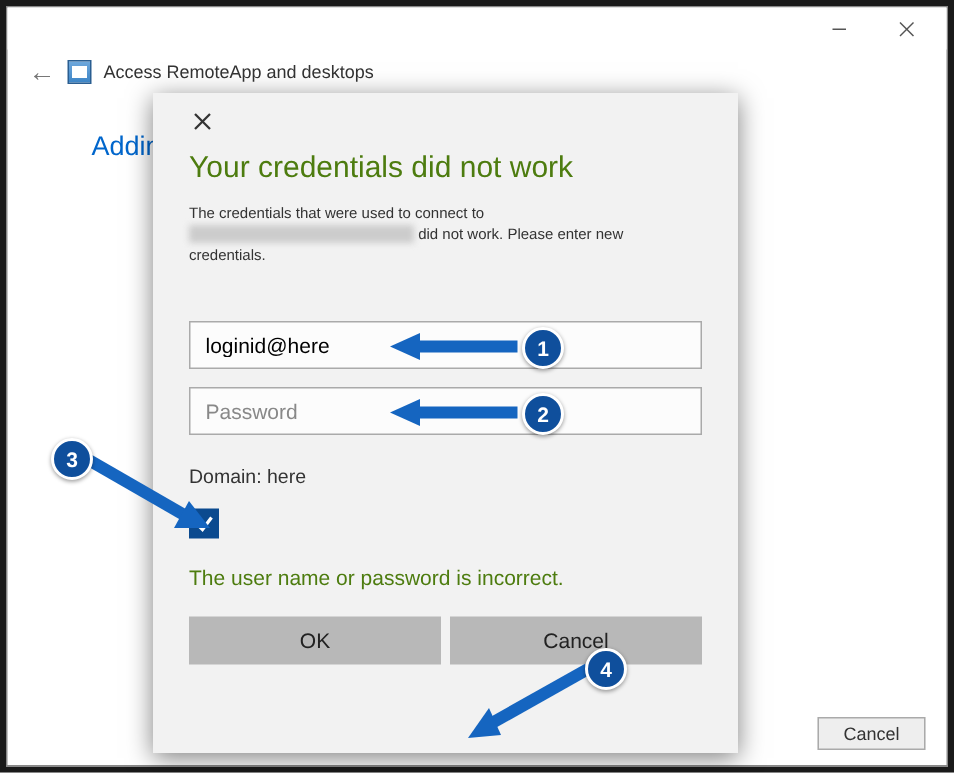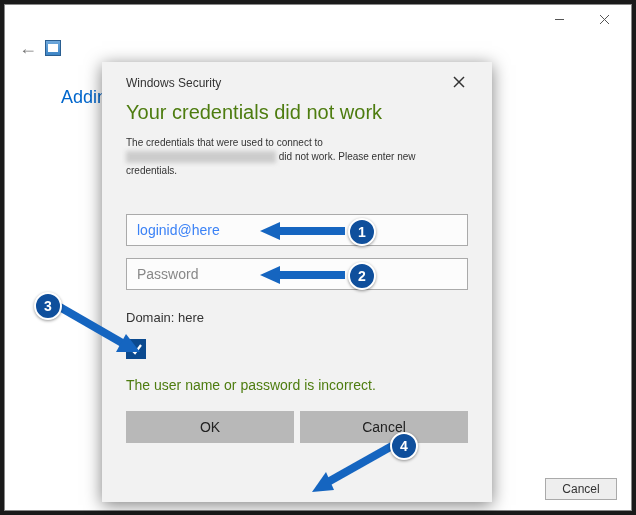--- a/index.html
+++ b/index.html
@@ -113,21 +113,21 @@
     filter: blur(2px);
     vertical-align: middle;
   }
   .textfield {
     width: 100%;
     height: 32px;
     border: 1px solid #aaa;
     background: #fcfcfc;
     padding: 0 10px;
     font-size: 14px;
-    color: #3b82f6;
+    color: #000000;
     margin-bottom: 12px;
     font-family: inherit;
   }
   .textfield::placeholder { color: #888; }
   .domain-line {
     font-size: 13px; color: #333;
     margin: 8px 0 14px 0;
   }
   .remember-row {
     display: flex; align-items: center;
@@ -196,30 +196,30 @@
     <div class="tb-btn">
       <svg width="11" height="11" viewBox="0 0 11 11">
           <line x1="1" y1="1" x2="10" y2="10" stroke="#555" stroke-width="1"></line>
           <line x1="10" y1="1" x2="1" y2="10" stroke="#555" stroke-width="1"></line>
         </svg>
     </div>
   </div>
   <div class="parent-row">
     <span class="back-arrow">←</span>
     <span class="folder-icon"></span>
+    <span class="parent-title">Access RemoteApp and desktops</span>
   </div>
   <div class="parent-link">Adding</div>
   <div class="parent-footer">
     <button class="parent-cancel">Cancel</button>
   </div>
 </div>
 
 <div class="dialog">
   <div class="dlg-titlebar">
-    <span>Windows Security</span>
     <span class="dlg-close">
       <svg width="12" height="12" viewBox="0 0 12 12">
           <line x1="1" y1="1" x2="11" y2="11" stroke="#333" stroke-width="1.5"></line>
           <line x1="11" y1="1" x2="1" y2="11" stroke="#333" stroke-width="1.5"></line>
         </svg>
     </span>
   </div>
   <div class="dlg-heading">Your credentials did not work</div>
   <div class="dlg-desc">
     <span>The credentials that were used to connect to </span><span class="blur"></span><span> did not work. Please enter new credentials.</span>

